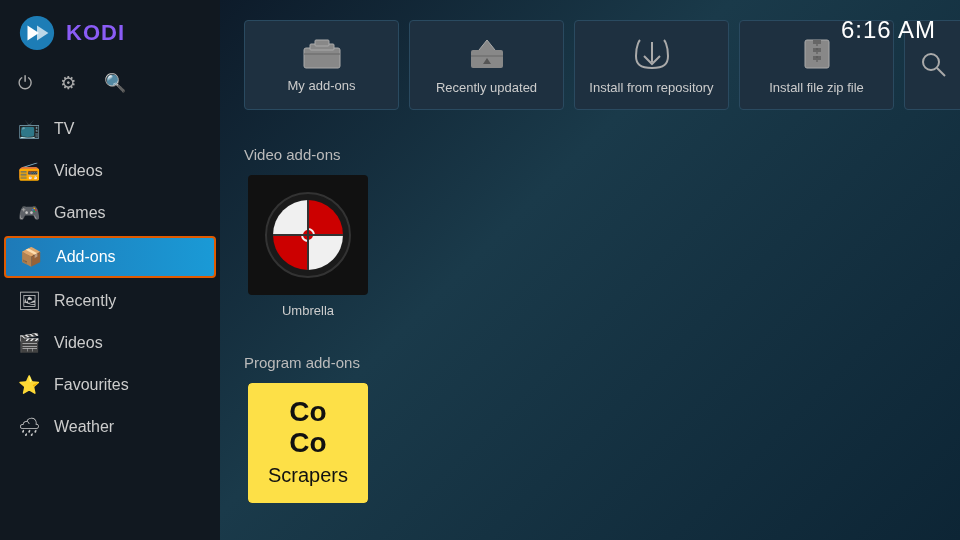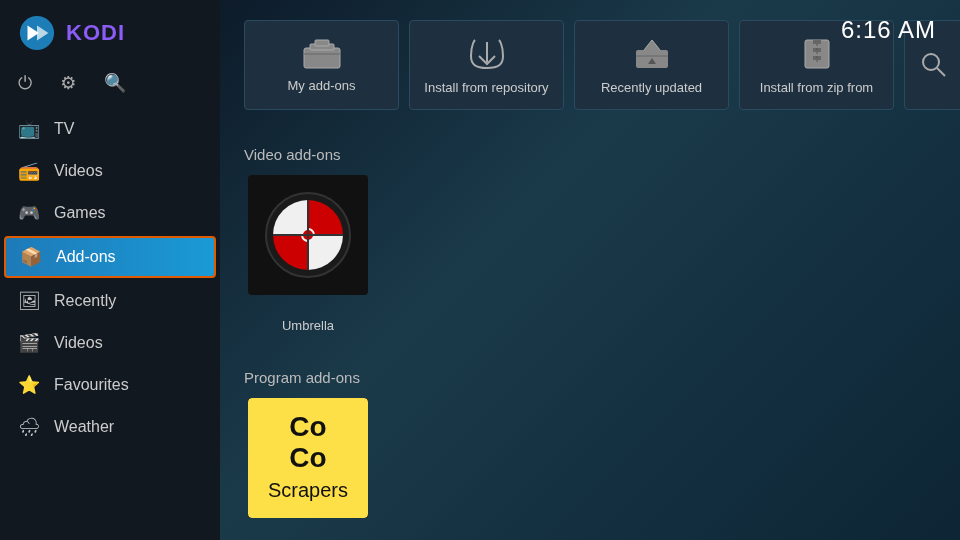--- a/index.html
+++ b/index.html
@@ -161,21 +161,21 @@
       gap: 10px;
       margin-bottom: 22px;
       flex-wrap: wrap;
     }
 
     .addon-tile {
       width: 128px;
       display: flex;
       flex-direction: column;
       align-items: center;
-      gap: 23px;
+      gap: 8px;
       cursor: pointer;
     }
 
     .addon-thumb {
       width: 120px;
       height: 120px;
       border-radius: 4px;
       display: flex;
       align-items: center;
       justify-content: center;
@@ -286,46 +286,46 @@
           <rect x="2" y="10" width="36" height="20" rx="2" fill="#888" stroke="#aaa" stroke-width="1"></rect>
           <rect x="8" y="6" width="24" height="6" rx="1" fill="#888" stroke="#aaa" stroke-width="1"></rect>
           <rect x="13" y="2" width="14" height="6" rx="1" fill="#888" stroke="#aaa" stroke-width="1"></rect>
           <line x1="2" y1="16" x2="38" y2="16" stroke="#666" stroke-width="1"></line>
         </svg>
         <span class="tile-label">My add-ons</span>
       </div>
 
       <div class="category-tile">
         <svg class="tile-icon" width="40" height="36" viewBox="0 0 40 36">
-          <path d="M8 4 C8 4 4 8 4 20 C4 28 8 32 20 32 C32 32 36 28 36 20 C36 8 32 4 32 4" fill="none" stroke="#aaa" stroke-width="2"></path>
-          <line x1="20" y1="6" x2="20" y2="26" stroke="#aaa" stroke-width="2"></line>
-          <polyline points="12,20 20,28 28,20" fill="none" stroke="#aaa" stroke-width="2"></polyline>
-        </svg>
-        <span class="tile-label">Install from repository</span>
-      </div>
-
-      <div class="category-tile">
-        <svg class="tile-icon" width="40" height="36" viewBox="0 0 40 36">
           <rect x="4" y="14" width="32" height="18" rx="2" fill="#888"></rect>
           <path d="M12 14 L20 4 L28 14" fill="#888" stroke="#aaa" stroke-width="1"></path>
           <path d="M16 28 L20 22 L24 28" fill="#555"></path>
           <line x1="4" y1="20" x2="36" y2="20" stroke="#666" stroke-width="1"></line>
         </svg>
         <span class="tile-label">Recently updated</span>
+      </div>
+
+      <div class="category-tile">
+        <svg class="tile-icon" width="40" height="36" viewBox="0 0 40 36">
+          <path d="M8 4 C8 4 4 8 4 20 C4 28 8 32 20 32 C32 32 36 28 36 20 C36 8 32 4 32 4" fill="none" stroke="#aaa" stroke-width="2"></path>
+          <line x1="20" y1="6" x2="20" y2="26" stroke="#aaa" stroke-width="2"></line>
+          <polyline points="12,20 20,28 28,20" fill="none" stroke="#aaa" stroke-width="2"></polyline>
+        </svg>
+        <span class="tile-label">Install from repository</span>
       </div>
 
       <div class="category-tile">
         <svg class="tile-icon" width="40" height="36" viewBox="0 0 40 36">
           <rect x="8" y="4" width="24" height="28" rx="2" fill="#888" stroke="#aaa" stroke-width="1"></rect>
           <rect x="16" y="4" width="8" height="4" fill="#666"></rect>
           <rect x="16" y="12" width="8" height="4" fill="#666"></rect>
           <rect x="16" y="20" width="8" height="4" fill="#666"></rect>
           <line x1="20" y1="8" x2="20" y2="28" stroke="#555" stroke-width="1" stroke-dasharray="2,2"></line>
         </svg>
-        <span class="tile-label">Install from zip from</span>
+        <span class="tile-label">Install file zip file</span>
       </div>
 
       <div class="category-tile" style="width:60px; overflow:hidden;">
         <svg class="tile-icon" width="30" height="30" viewBox="0 0 30 30">
           <circle cx="12" cy="12" r="8" fill="none" stroke="#aaa" stroke-width="2"></circle>
           <line x1="18" y1="18" x2="26" y2="26" stroke="#aaa" stroke-width="2"></line>
         </svg>
       </div>
 
     </div>

